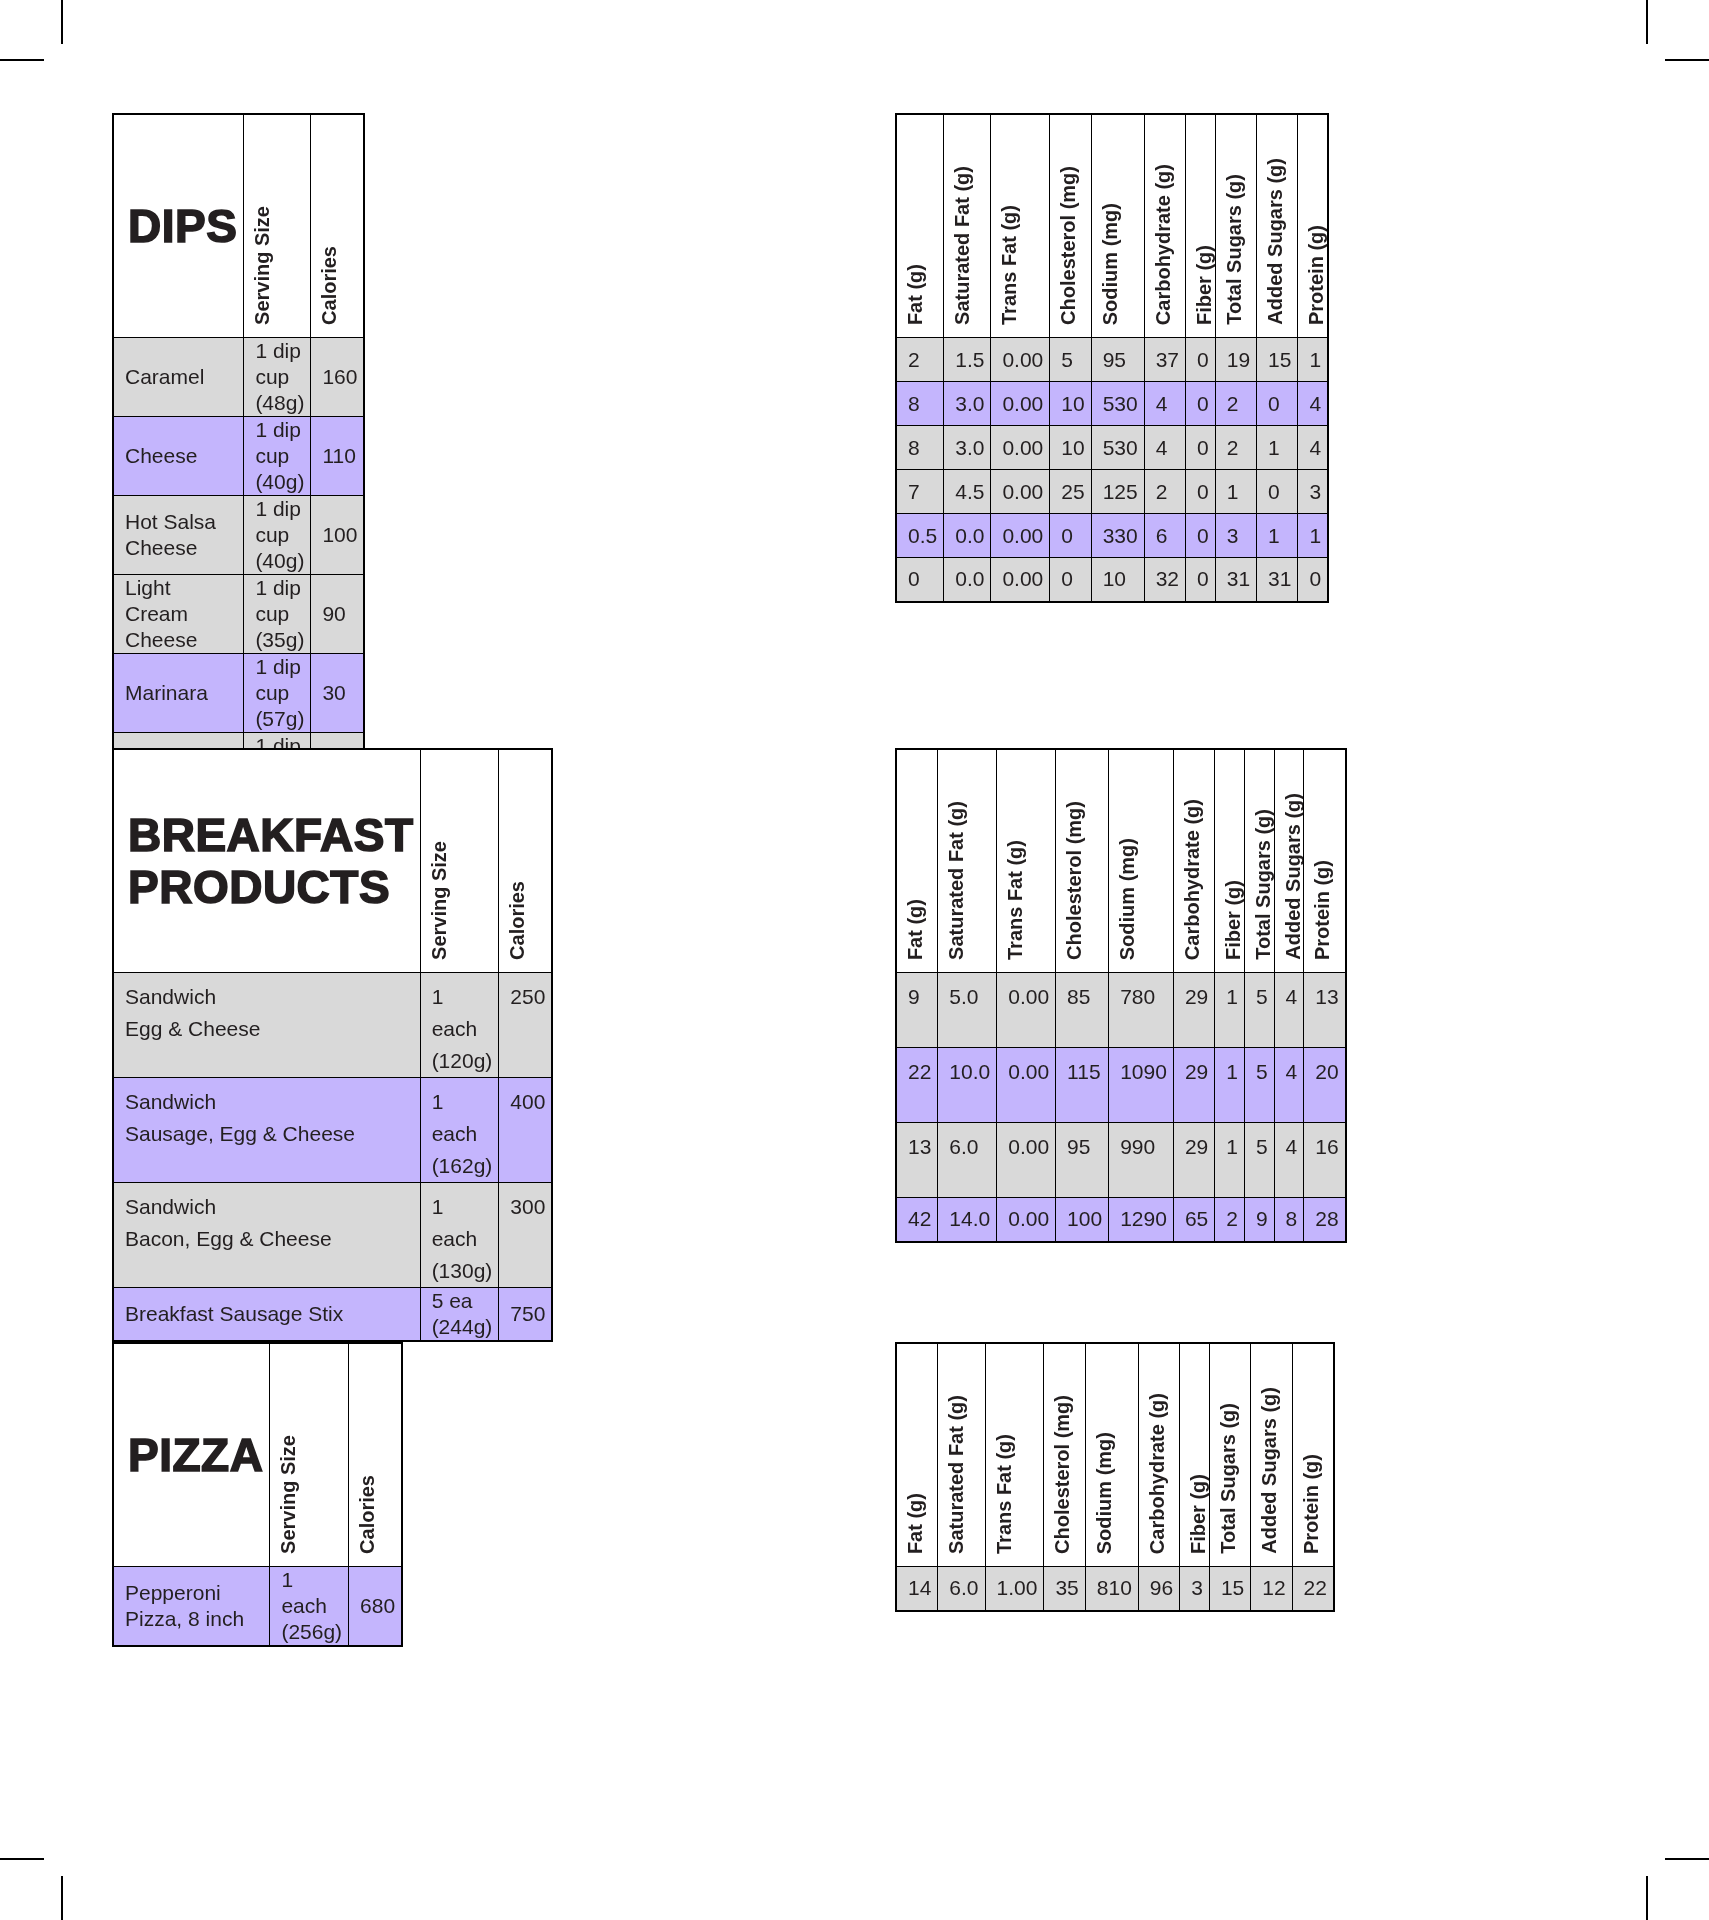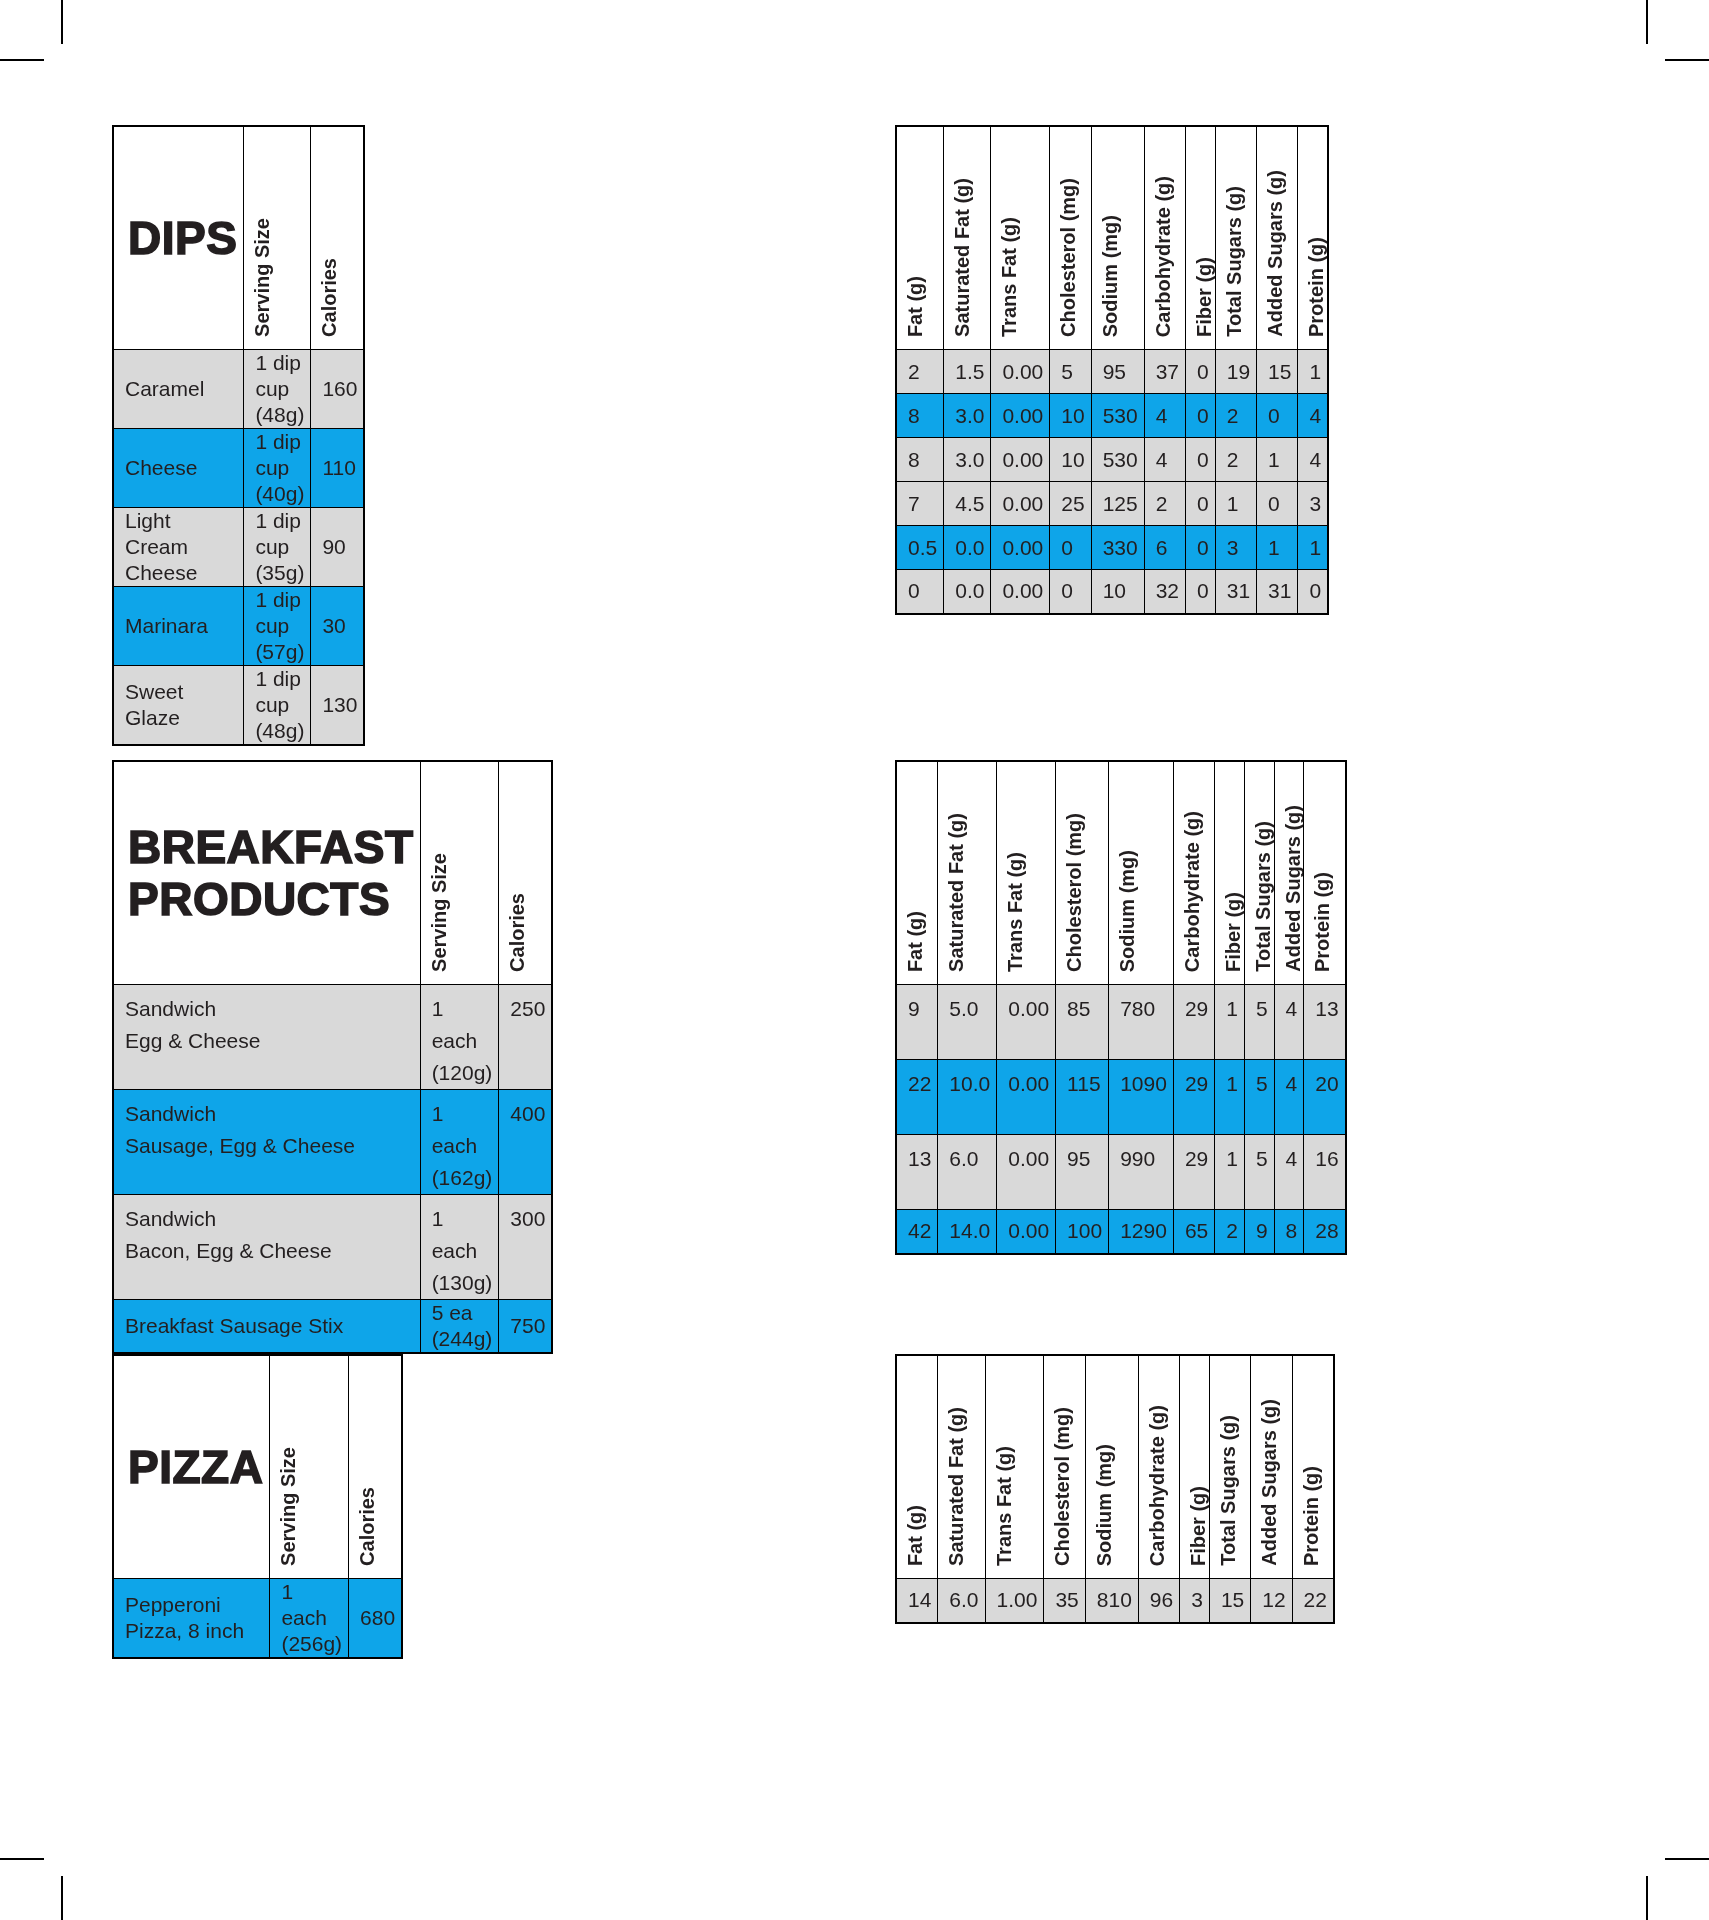--- a/index.html
+++ b/index.html
@@ -27,22 +27,22 @@
   .cm-bl-h{left:0;top:1858px;width:44px;height:2px;}
   .cm-bl-v{left:61px;top:1876px;width:2px;height:44px;}
   .cm-br-h{left:1665px;top:1858px;width:44px;height:2px;}
   .cm-br-v{left:1646px;top:1876px;width:2px;height:44px;}
 
   .section{position:absolute;left:0;}
   table{
     border-collapse:collapse;
     table-layout:fixed;
     position:absolute;
-    top:12px;
-    background:#0ea5e9;
+    top:0;
+    background:#c4b5fd;
     border:2.5px solid var(--border);
   }
   .left-table{left:112px;}
   .right-table{left:895px;}
   th,td{
     border:1.5px solid var(--border);
     padding:0 6px 0 11px;
     text-align:left;
     font-size:21px;
     color:var(--text);
@@ -131,20 +131,27 @@
           </tr>
           <tr>
             <td class="name-cell">
               <span class="name-line">Cheese</span>
             </td>
             <td class="serving-cell">1 dip cup (40g)</td>
             <td class="cal-cell">110</td>
           </tr>
           <tr class="shaded">
             <td class="name-cell">
+              <span class="name-line">Hot Salsa Cheese</span>
+            </td>
+            <td class="serving-cell">1 dip cup (40g)</td>
+            <td class="cal-cell">100</td>
+          </tr>
+          <tr class="shaded">
+            <td class="name-cell">
               <span class="name-line">Light Cream Cheese</span>
             </td>
             <td class="serving-cell">1 dip cup (35g)</td>
             <td class="cal-cell">90</td>
           </tr>
           <tr>
             <td class="name-cell">
               <span class="name-line">Marinara</span>
             </td>
             <td class="serving-cell">1 dip cup (57g)</td>

